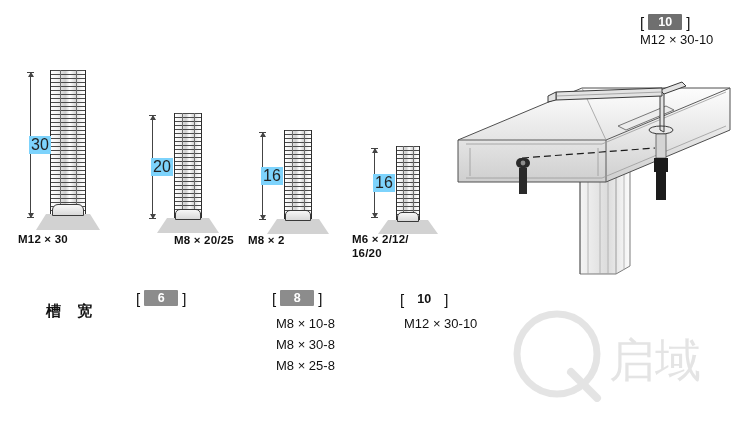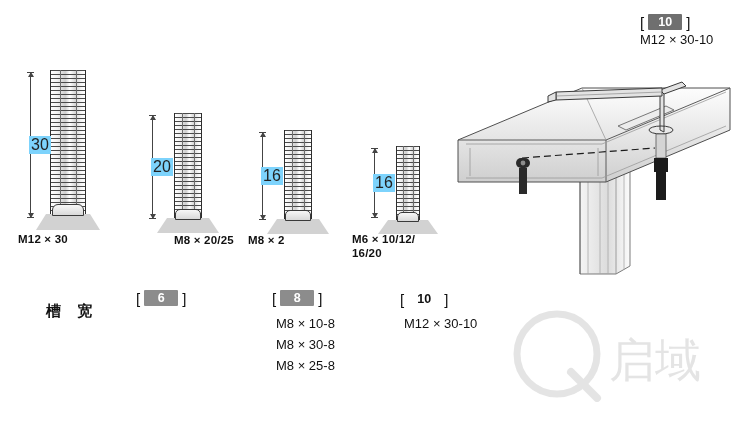--- a/index.html
+++ b/index.html
@@ -138,21 +138,21 @@
     <div class="head-flange" style="bottom:0;border-bottom:14px solid #d2d2d2;width:40px;"></div>
     <div class="head-dome" style="bottom:12px;width:20px;height:8px;border-radius:5px 5px 0 0;"></div>
     <div class="dim" style="left:14px;top:8px;height:70px;">
       <div class="vline" style="height:70px;"></div>
       <div class="tick" style="top:0;"></div>
       <div class="tick" style="bottom:0;"></div>
       <div class="arrow-up"></div>
       <div class="arrow-dn"></div>
       <div class="dlabel">16</div>
     </div>
-    <div class="caption" style="left:-8px;top:92px;">M6 × 10/12/
+    <div class="caption" style="left:-8px;top:92px;">M6 × 2/12/
 16/20</div>
   </div>
 
   <div class="topright" style="left:640px;top:14px;">
     <div class="tr-tag">
       <span class="brkt">[</span>
       <span class="tagbox dark">10</span>
       <span class="brkt">]</span>
     </div>
     <div class="tr-sub">M12 × 30-10</div>

